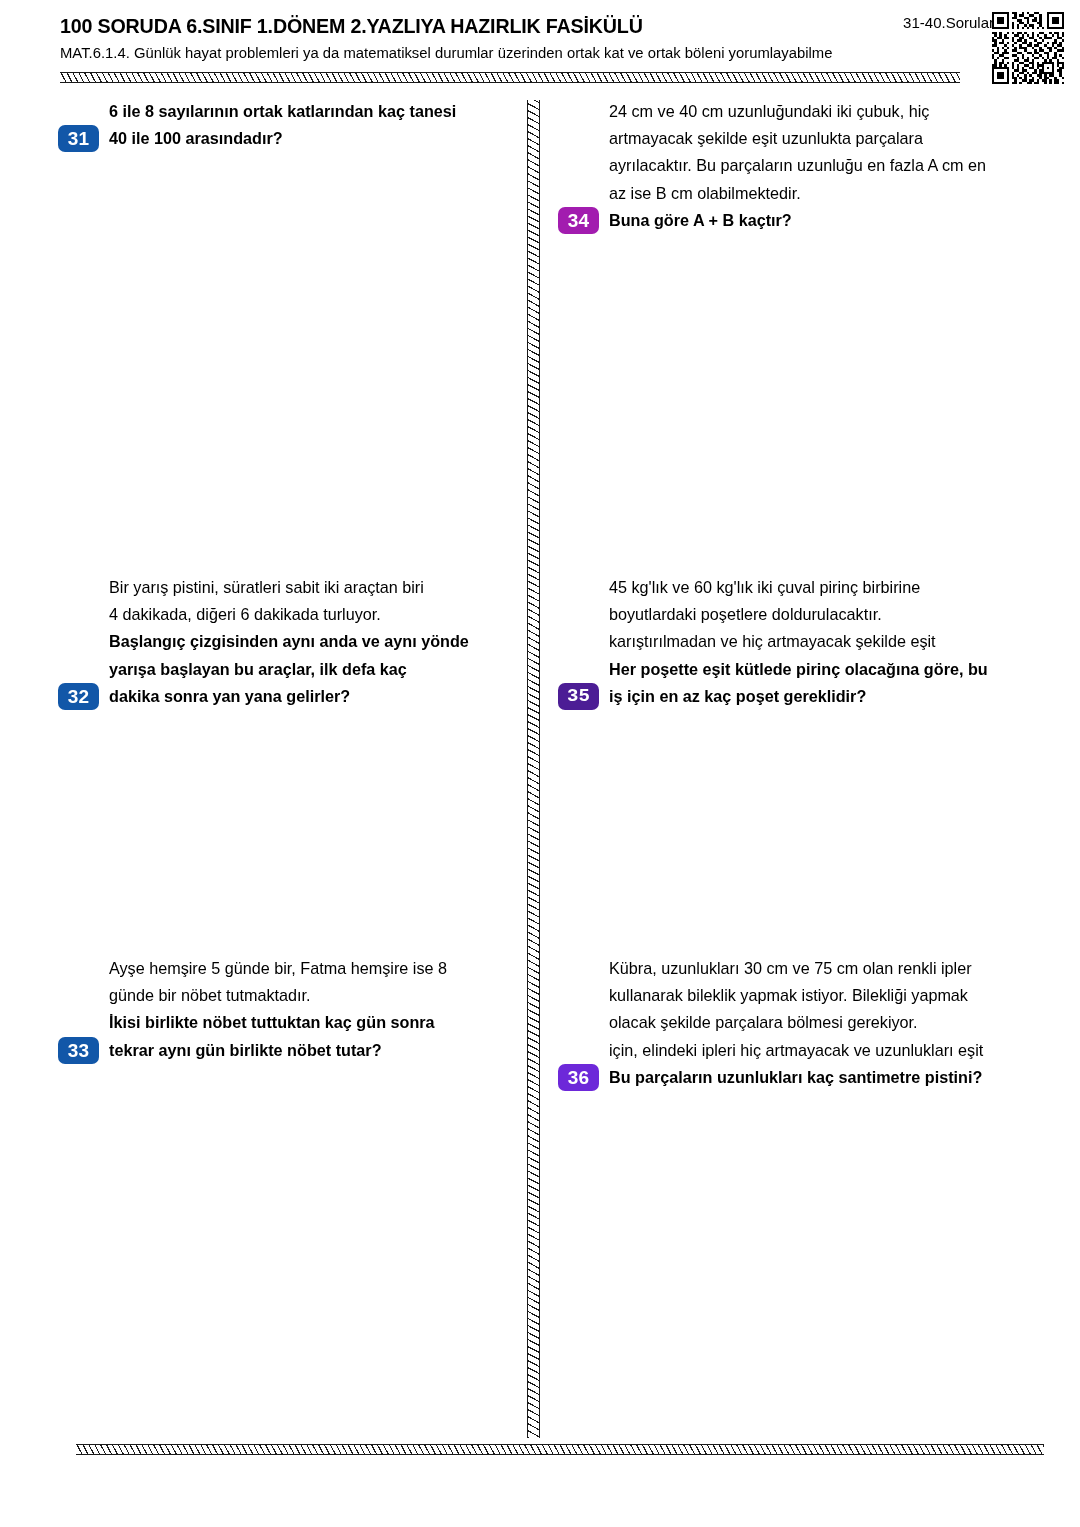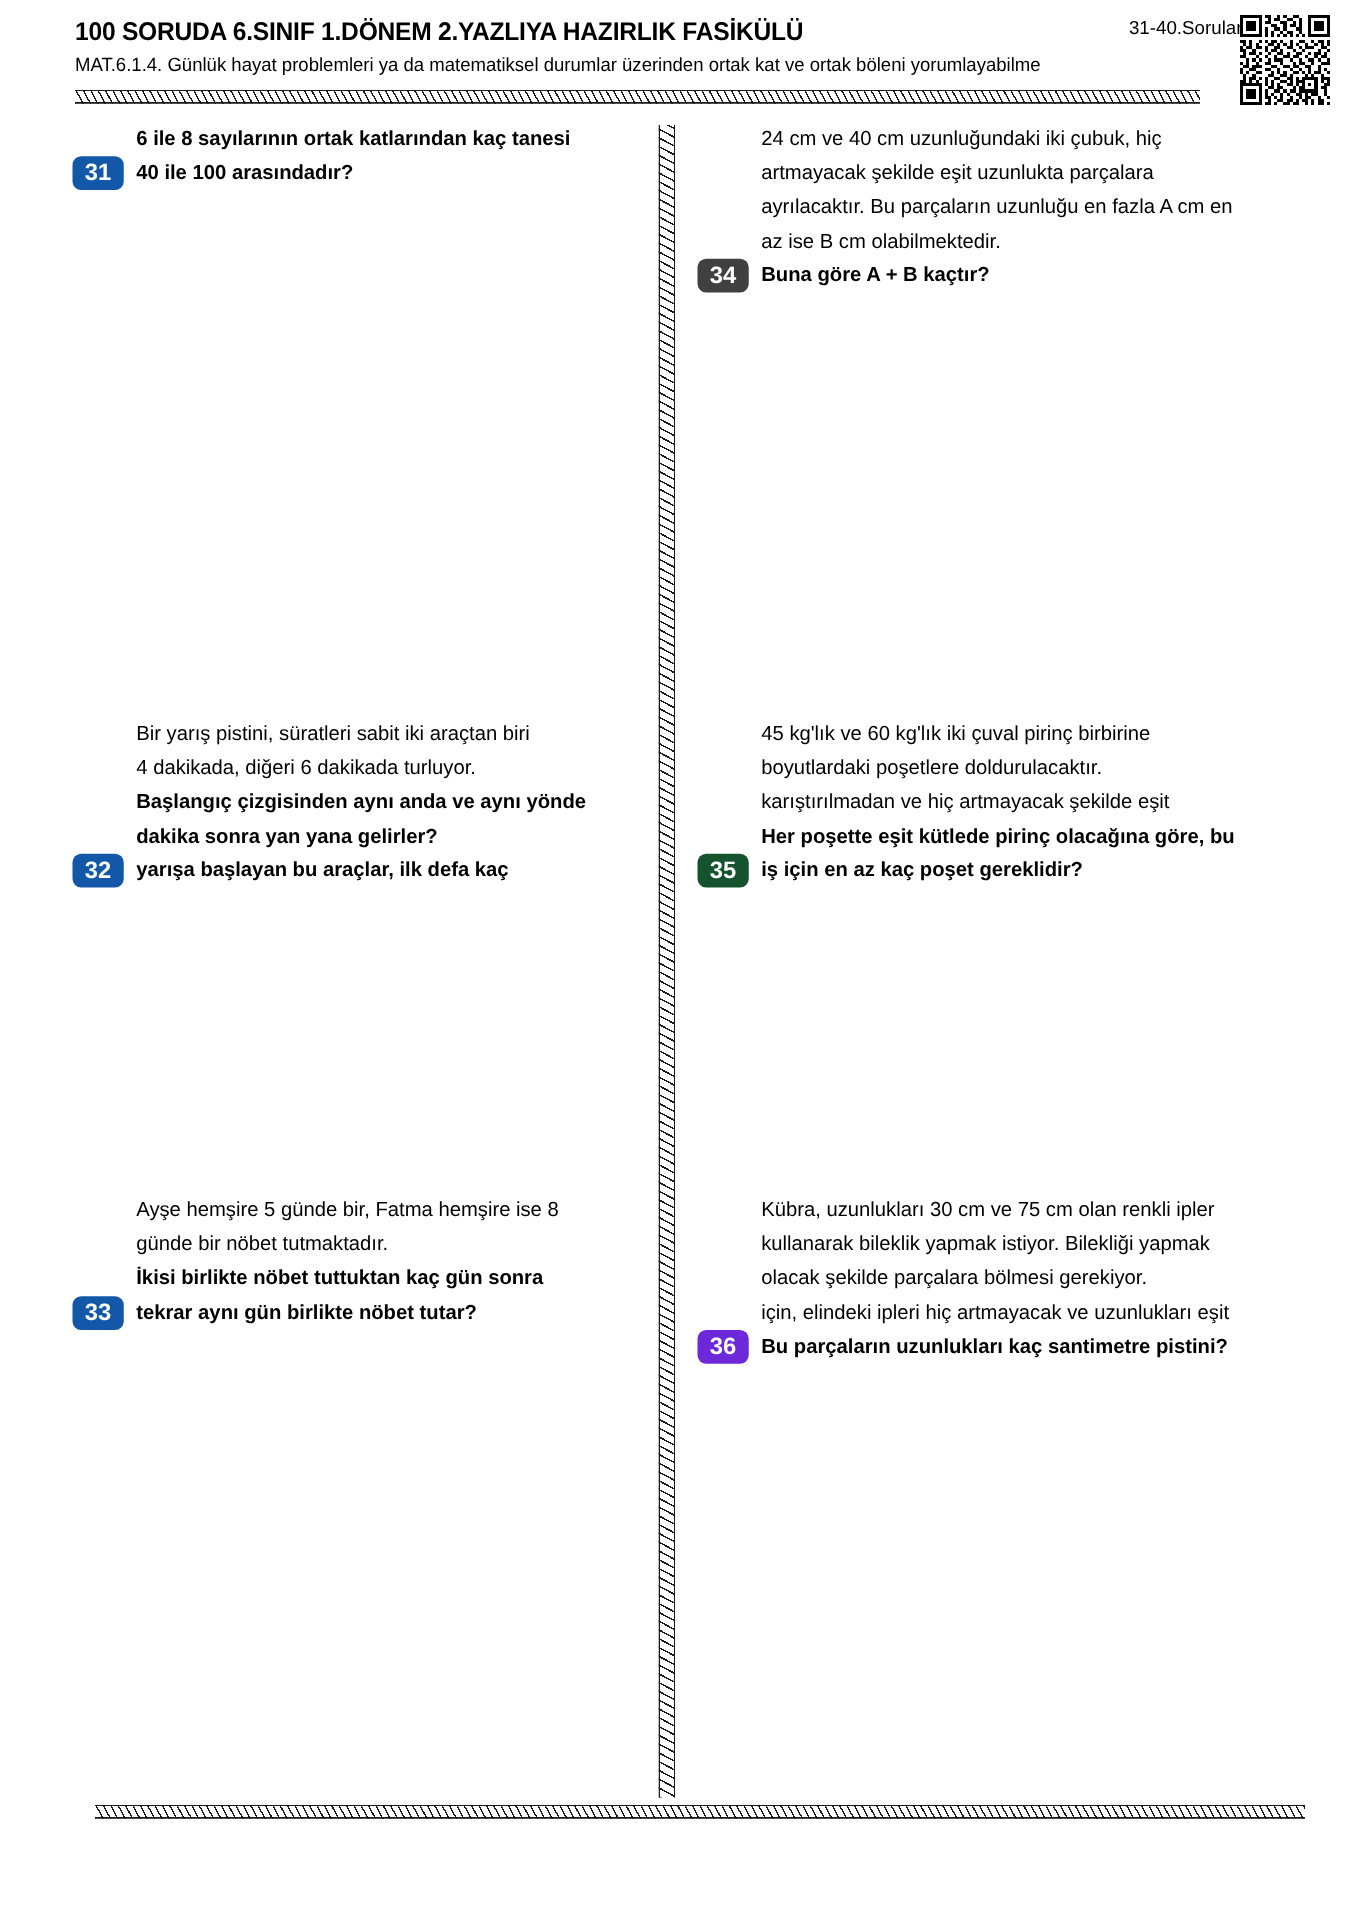--- a/index.html
+++ b/index.html
@@ -380,45 +380,45 @@
           <div class="q-line bold">6 ile 8 sayılarının ortak katlarından kaç tanesi</div>
           <div class="q-line bold">40 ile 100 arasındadır?</div>
         </div>
       </div>
       <div class="q left" style="top: 574px;">
         <div class="q-badge" style="background: rgb(18, 87, 168); color: rgb(255, 255, 255);">32</div>
         <div class="q-body">
           <div class="q-line">Bir yarış pistini, süratleri sabit iki araçtan biri</div>
           <div class="q-line">4 dakikada, diğeri 6 dakikada turluyor.</div>
           <div class="q-line bold">Başlangıç çizgisinden aynı anda ve aynı yönde</div>
+          <div class="q-line bold">yarışa başlayan bu araçlar, ilk defa kaç</div>
           <div class="q-line bold">dakika sonra yan yana gelirler?</div>
-          <div class="q-line bold">yarışa başlayan bu araçlar, ilk defa kaç</div>
         </div>
       </div>
       <div class="q left" style="top: 955px;">
         <div class="q-badge" style="background: rgb(18, 87, 168); color: rgb(255, 255, 255);">33</div>
         <div class="q-body">
           <div class="q-line">Ayşe hemşire 5 günde bir, Fatma hemşire ise 8</div>
           <div class="q-line">günde bir nöbet tutmaktadır.</div>
           <div class="q-line bold">İkisi birlikte nöbet tuttuktan kaç gün sonra</div>
           <div class="q-line bold">tekrar aynı gün birlikte nöbet tutar?</div>
         </div>
       </div>
       <div class="q right" style="top: 98px;">
-        <div class="q-badge" style="background: #404040; color: rgb(255, 255, 255); margin-top: 28px;">34</div>
+        <div class="q-badge" style="background: #a21caf; color: rgb(255, 255, 255); margin-top: 28px;">34</div>
         <div class="q-body">
           <div class="q-line">24 cm ve 40 cm uzunluğundaki iki çubuk, hiç</div>
           <div class="q-line">artmayacak şekilde eşit uzunlukta parçalara</div>
           <div class="q-line">ayrılacaktır. Bu parçaların uzunluğu en fazla A cm en</div>
           <div class="q-line">az ise B cm olabilmektedir.</div>
           <div class="q-line bold">Buna göre A + B kaçtır?</div>
         </div>
       </div>
       <div class="q right" style="top: 574px;">
-        <div class="q-badge" style="background: #14532d; color: rgb(255, 255, 255);">35</div>
+        <div class="q-badge" style="background: #4c1d95; color: rgb(255, 255, 255); font-family: Liberation Mono, monospace;">35</div>
         <div class="q-body">
           <div class="q-line">45 kg'lık ve 60 kg'lık iki çuval pirinç birbirine</div>
           <div class="q-line">boyutlardaki poşetlere doldurulacaktır.</div>
           <div class="q-line">karıştırılmadan ve hiç artmayacak şekilde eşit</div>
           <div class="q-line bold">Her poşette eşit kütlede pirinç olacağına göre, bu</div>
           <div class="q-line bold">iş için en az kaç poşet gereklidir?</div>
         </div>
       </div>
       <div class="q right" style="top: 955px;">
         <div class="q-badge" style="background: #6d28d9; color: rgb(255, 255, 255);">36</div>

